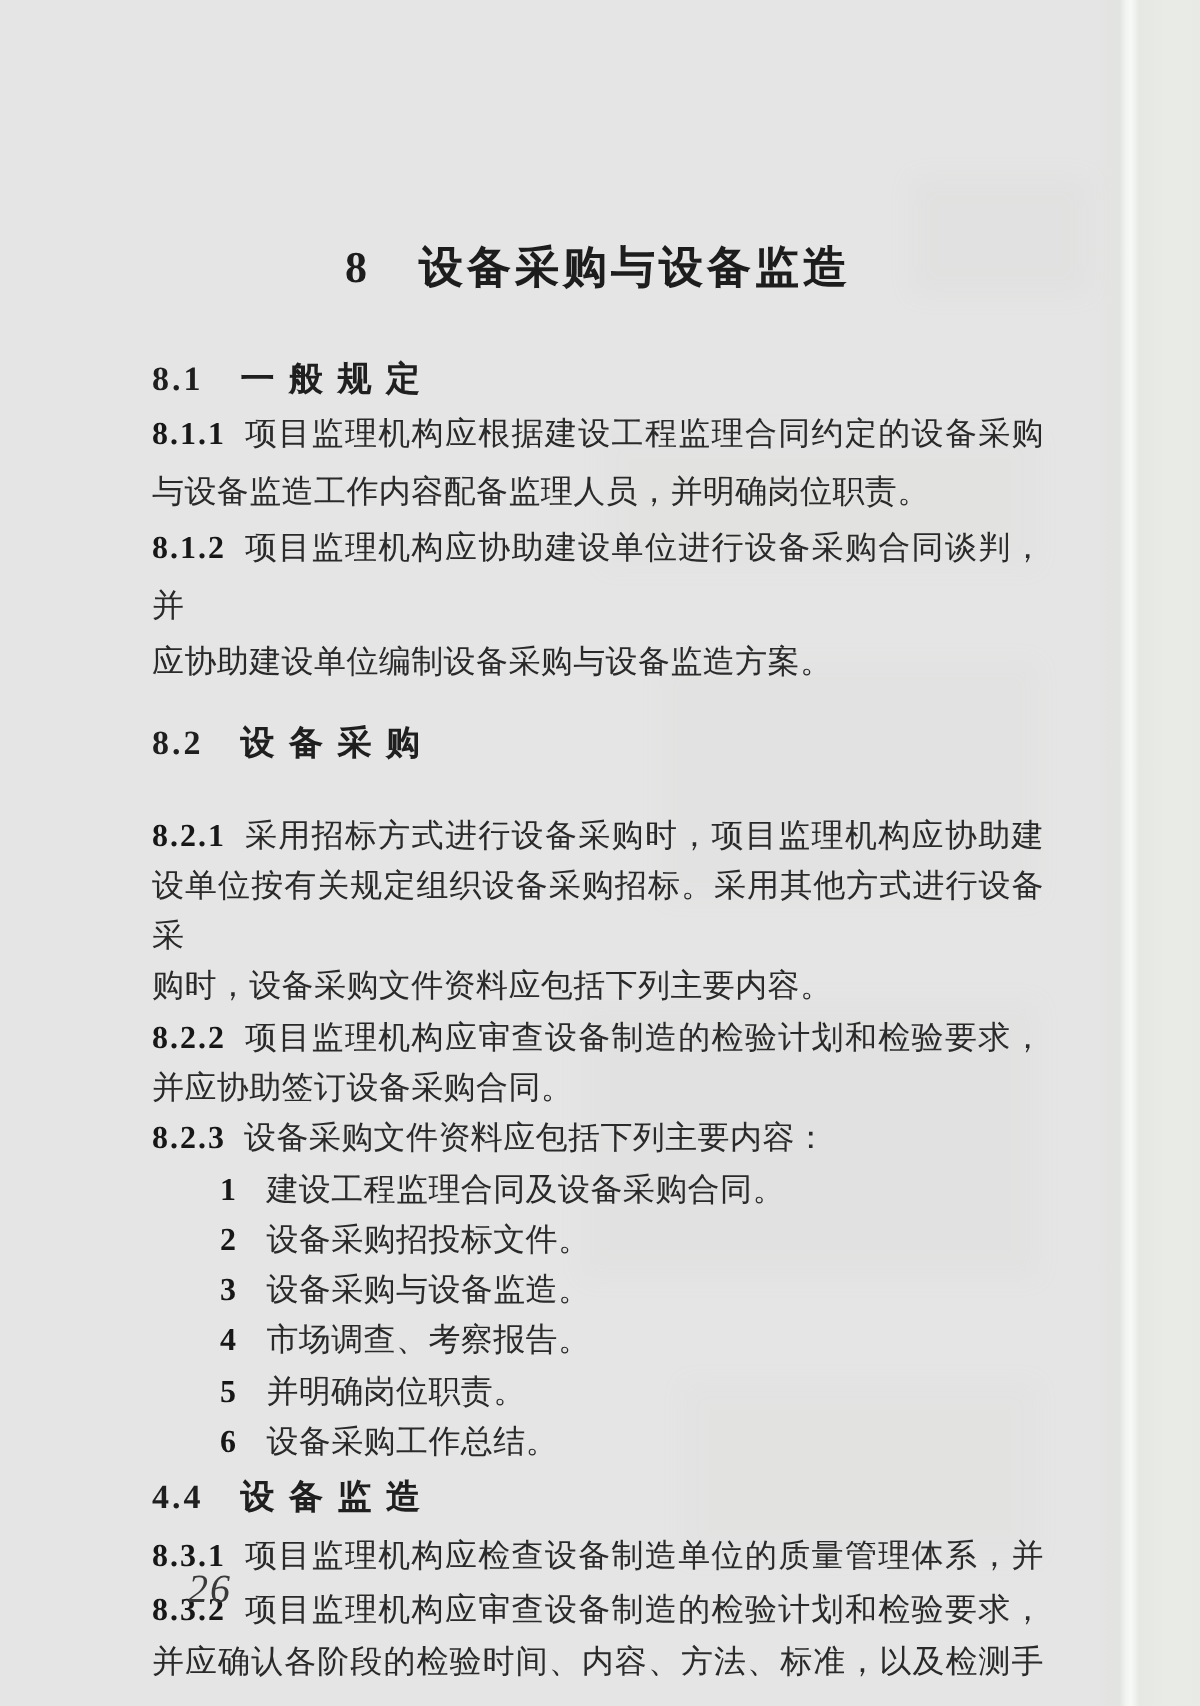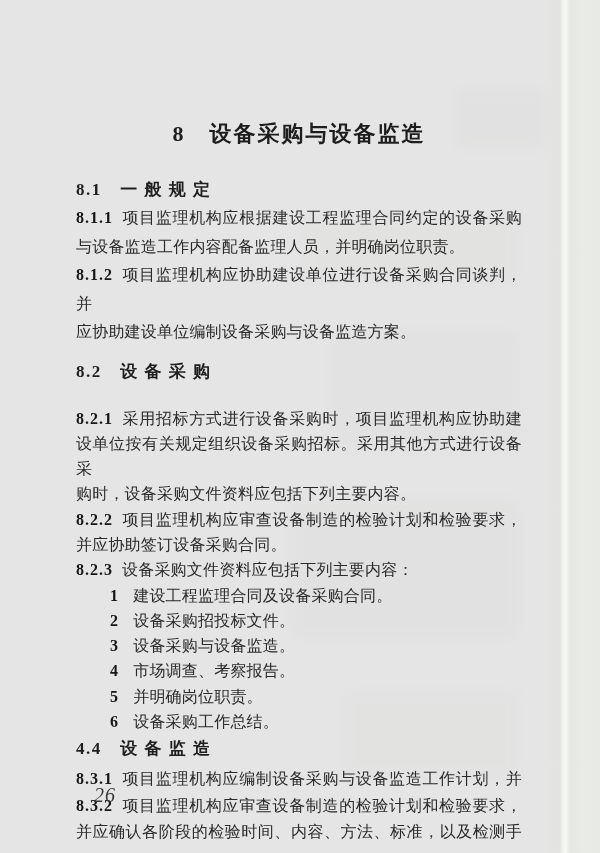--- a/index.html
+++ b/index.html
@@ -124,21 +124,21 @@
         <div class="item-line"><b class="inum">4</b><span class="itext">市场调查、考察报告。</span></div>
         <div class="item-line"><b class="inum">5</b><span class="itext">并明确岗位职责。</span></div>
         <div class="item-line"><b class="inum">6</b><span class="itext">设备采购工作总结。</span></div>
       </div>
     </div>
 
     <div class="sec3">
       <div class="sec-heading h-s3">4.4　设 备 监 造</div>
 
       <div class="para mt3">
-        <div class="bline jl"><b class="plabel">8.3.1</b><span>项目监理机构应编制设备采购与设备监造工作计划，并</span></div>
+        <div class="bline jl"><b class="plabel">8.3.1</b><span>项目监理机构应检查设备制造单位的质量管理体系，并</span></div>
       </div>
 
       <div class="para">
         <div class="bline jl"><b class="plabel">8.3.2</b><span>项目监理机构应审查设备制造的检验计划和检验要求，</span></div>
         <div class="bline jl">并应确认各阶段的检验时间、内容、方法、标准，以及检测手</div>
       </div>
     </div>
 
   </div>
 

